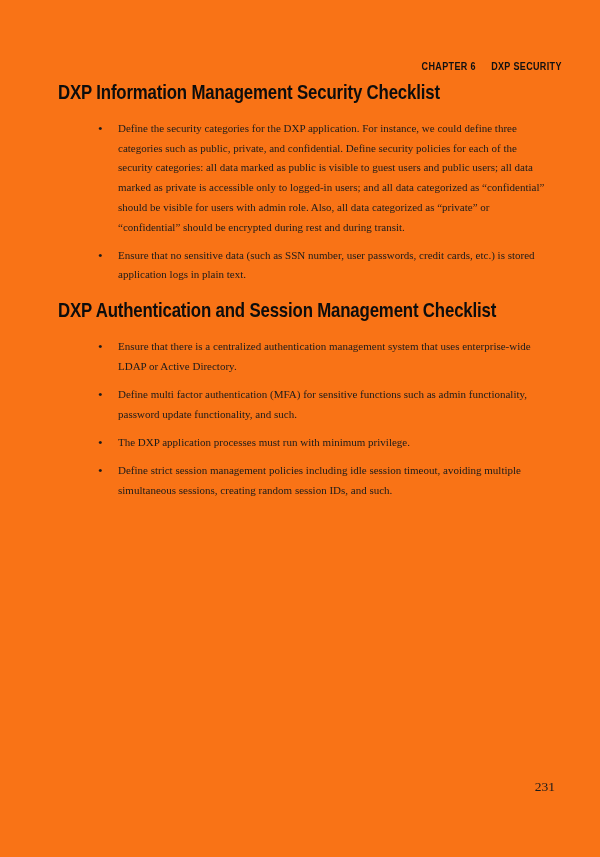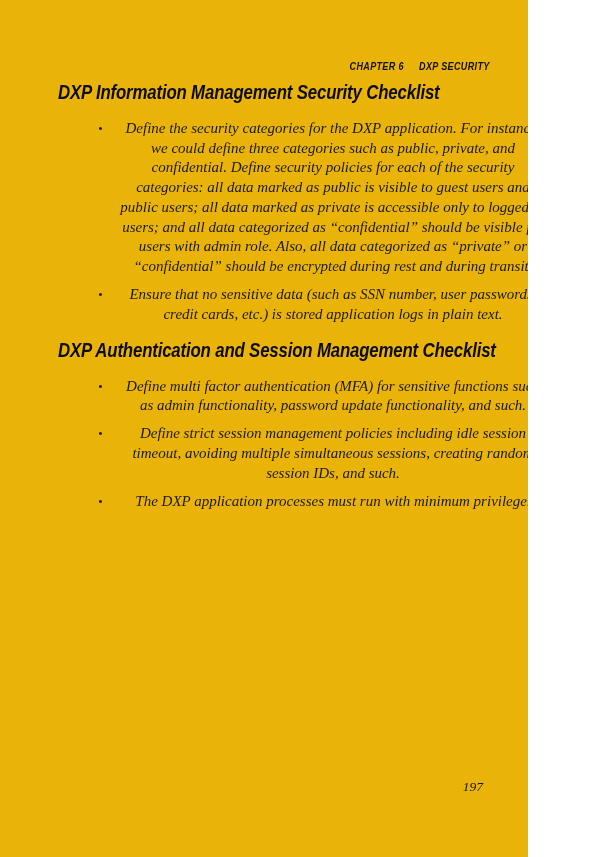--- a/index.html
+++ b/index.html
@@ -2,27 +2,26 @@
 <html><head>
 <meta charset="utf-8">
 <style>
   html, body {
     margin: 0;
     padding: 0;
     background: #ffffff;
   }
   .page {
     position: relative;
-    width: 528px;
+    width: 600px;
     height: 857px;
-    background: #eab308;
+    background: #f97316;
     overflow: hidden;
     font-family: "Liberation Serif", serif;
     color: #1c1c1c;
-    font-style: italic;
   }
   .running-head {
     position: absolute;
     top: 61px;
     right: 38px;
     font-family: "Liberation Sans", sans-serif;
     font-weight: 700;
     font-size: 10px;
     letter-spacing: 0.4px;
     color: #111111;
@@ -54,24 +53,24 @@
   }
   ul.checklist {
     list-style: none;
     margin: 15px 0 0 0;
     padding: 0;
   }
   ul.checklist li {
     position: relative;
     padding-left: 60px;
     margin-bottom: 8.5px;
-    font-size: 15px;
+    font-size: 11px;
     line-height: 19.7px;
     color: #1b1b1b;
-    text-align: center;
+    text-align: left;
   }
   ul.checklist li::before {
     content: "\2022";
     position: absolute;
     left: 40px;
     top: 0;
     font-size: 13.2px;
     color: #1b1b1b;
   }
   .page-number {
@@ -97,22 +96,23 @@
     <h1 class="section-title">DXP Information Management Security Checklist</h1>
 
     <ul class="checklist">
       <li>Define the security categories for the DXP application. For instance, we could define three categories such as public, private, and confidential. Define security policies for each of the security categories: all data marked as public is visible to guest users and public users; all data marked as private is accessible only to logged-in users; and all data categorized as “confidential” should be visible for users with admin role. Also, all data categorized as “private” or “confidential” should be encrypted during rest and during transit.</li>
       <li>Ensure that no sensitive data (such as SSN number, user passwords, credit cards, etc.) is stored application logs in plain text.</li>
     </ul>
 
     <h1 class="section-title second">DXP Authentication and Session Management Checklist</h1>
 
     <ul class="checklist">
+      <li>Ensure that there is a centralized authentication management system that uses enterprise-wide LDAP or Active Directory.</li>
       <li>Define multi factor authentication (MFA) for sensitive functions such as admin functionality, password update functionality, and such.</li>
+      <li>The DXP application processes must run with minimum privilege.</li>
       <li>Define strict session management policies including idle session timeout, avoiding multiple simultaneous sessions, creating random session IDs, and such.</li>
-      <li>The DXP application processes must run with minimum privilege.</li>
     </ul>
 
   </div>
 
-  <div class="page-number">197</div>
+  <div class="page-number">231</div>
 
 </div>
 
 </body></html>

